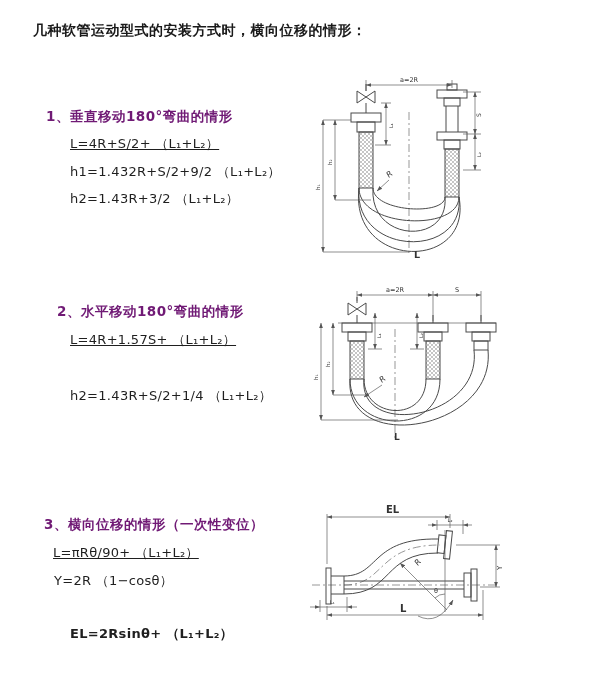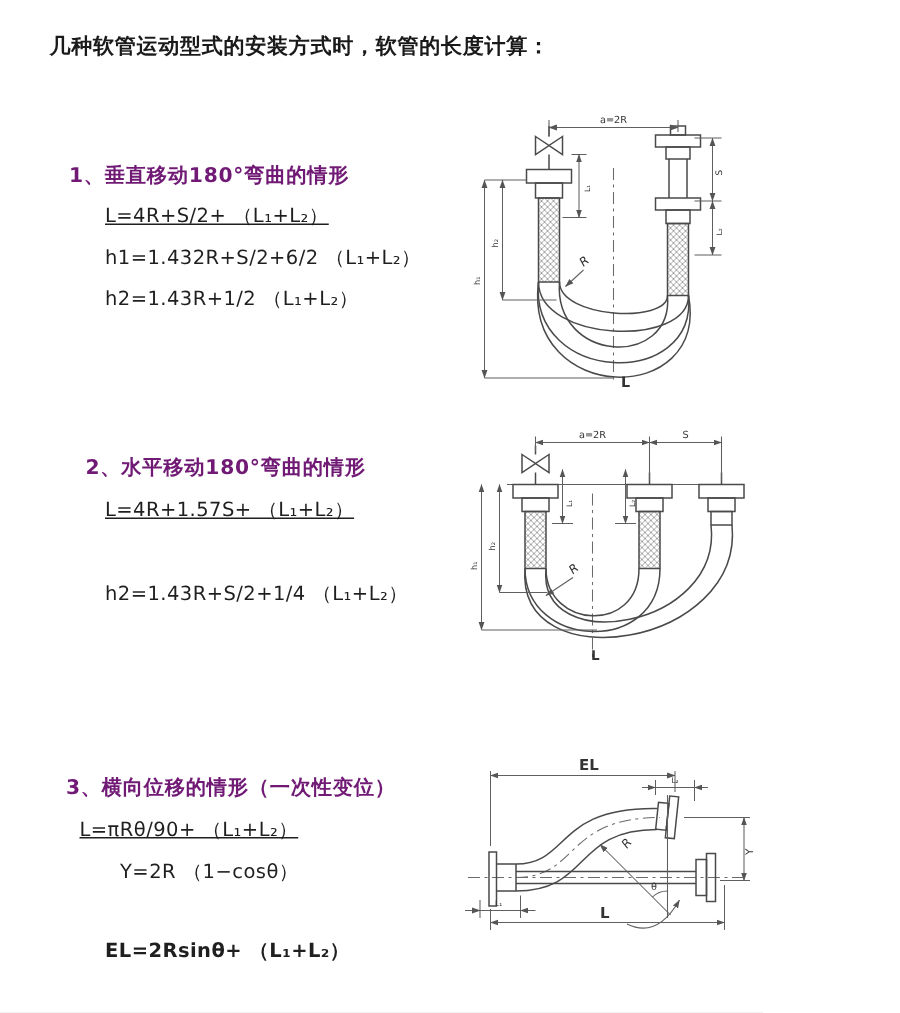--- a/index.html
+++ b/index.html
@@ -11,41 +11,41 @@
   }
   .abs{position:absolute;white-space:nowrap;}
   .doc-title{left:33px;top:22px;font-size:14px;font-weight:600;letter-spacing:.5px;color:#1a1a1a;}
   .sec-h{font-size:13.5px;font-weight:600;letter-spacing:.5px;color:#701a75;}
   .formula{font-size:13px;color:#1f1f1f;letter-spacing:.3px;}
   .s1h{left:46px;top:108px;}
   .s1f0{left:70px;top:135px;text-decoration:underline;} .s1f1{left:70px;top:163px;} .s1f2{left:70px;top:190px;}
   .s2h{left:57px;top:303px;}
   .s2f0{left:70px;top:331px;text-decoration:underline;} .s2f1{left:70px;top:359px;} .s2f2{left:70px;top:387px;}
   .s3h{left:44px;top:516px;}
-  .s3f0{left:53px;top:544px;text-decoration:underline;} .s3f1{left:80px;top:572px;} .s3f2{left:70px;top:625px;font-weight:bold;}
+  .s3f0{left:53px;top:544px;text-decoration:underline;} .s3f1{left:54px;top:572px;} .s3f2{left:70px;top:625px;font-weight:bold;}
   svg{position:absolute;overflow:visible;}
   .d1{left:313px;top:70px;}
   .d2{left:310px;top:283px;}
   .d3{left:300px;top:500px;}
   .draw{stroke:#4a4a4a;stroke-width:1;fill:none;}
   .thin{stroke:#5f5f5f;stroke-width:.7;fill:none;}
   .cl{stroke:#6a6a6a;stroke-width:.7;fill:none;stroke-dasharray:8 3 2 3;}
   .dimtxt{fill:#333;stroke:none;font-family:"DejaVu Sans",sans-serif;}
 </style>
 </head>
 <body>
 
 <div class="page">
 
-  <div class="abs doc-title">几种软管运动型式的安装方式时，软管的长度计算：</div>
+  <div class="abs doc-title">几种软管运动型式的安装方式时，横向位移的情形：</div>
 
   <div class="abs sec-h s1h">1、垂直移动180°弯曲的情形</div>
   <div class="abs formula s1f0">L=4R+S/2+ （L₁+L₂）</div>
-  <div class="abs formula s1f1">h1=1.432R+S/2+6/2 （L₁+L₂）</div>
-  <div class="abs formula s1f2">h2=1.43R+1/2 （L₁+L₂）</div>
+  <div class="abs formula s1f1">h1=1.432R+S/2+9/2 （L₁+L₂）</div>
+  <div class="abs formula s1f2">h2=1.43R+3/2 （L₁+L₂）</div>
 
   <div class="abs sec-h s2h">2、水平移动180°弯曲的情形</div>
   <div class="abs formula s2f0">L=4R+1.57S+ （L₁+L₂）</div>
   <div class="abs formula s2f2">h2=1.43R+S/2+1/4 （L₁+L₂）</div>
 
   <div class="abs sec-h s3h">3、横向位移的情形（一次性变位）</div>
   <div class="abs formula s3f0">L=πRθ/90+ （L₁+L₂）</div>
   <div class="abs formula s3f1">Y=2R （1−cosθ）</div>
   <div class="abs formula s3f2">EL=2Rsinθ+ （L₁+L₂）</div>
 

